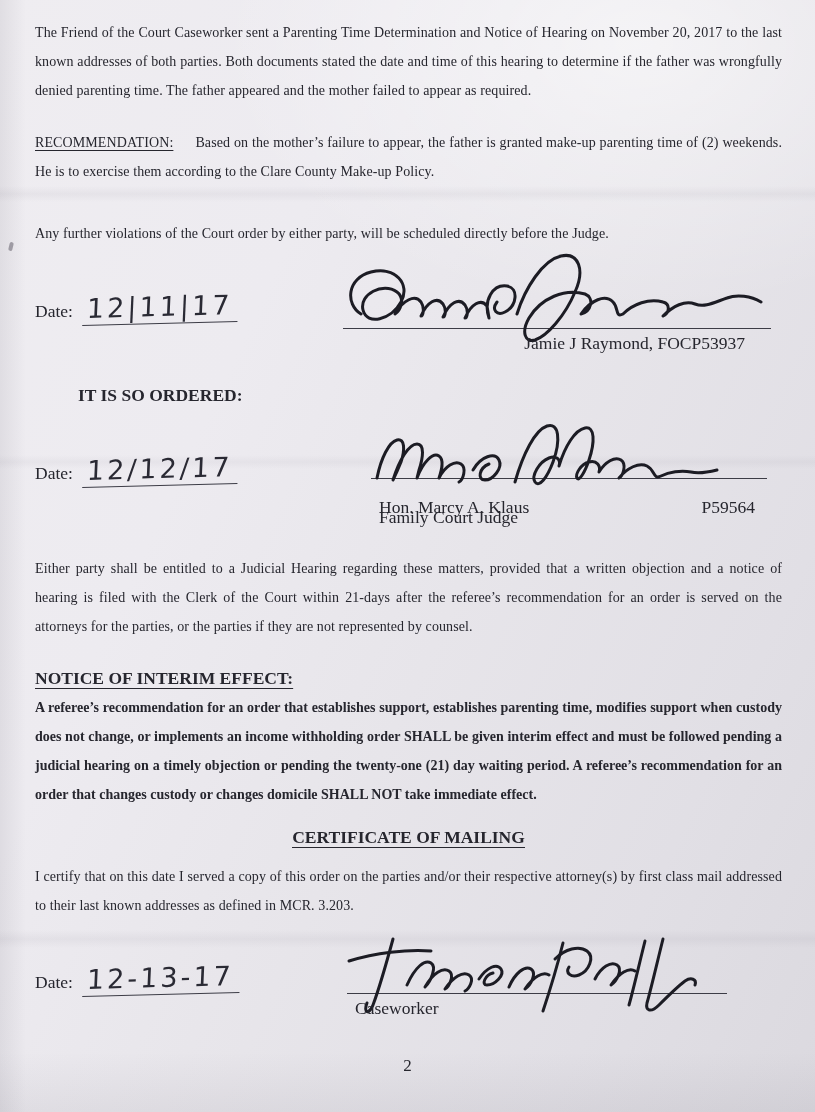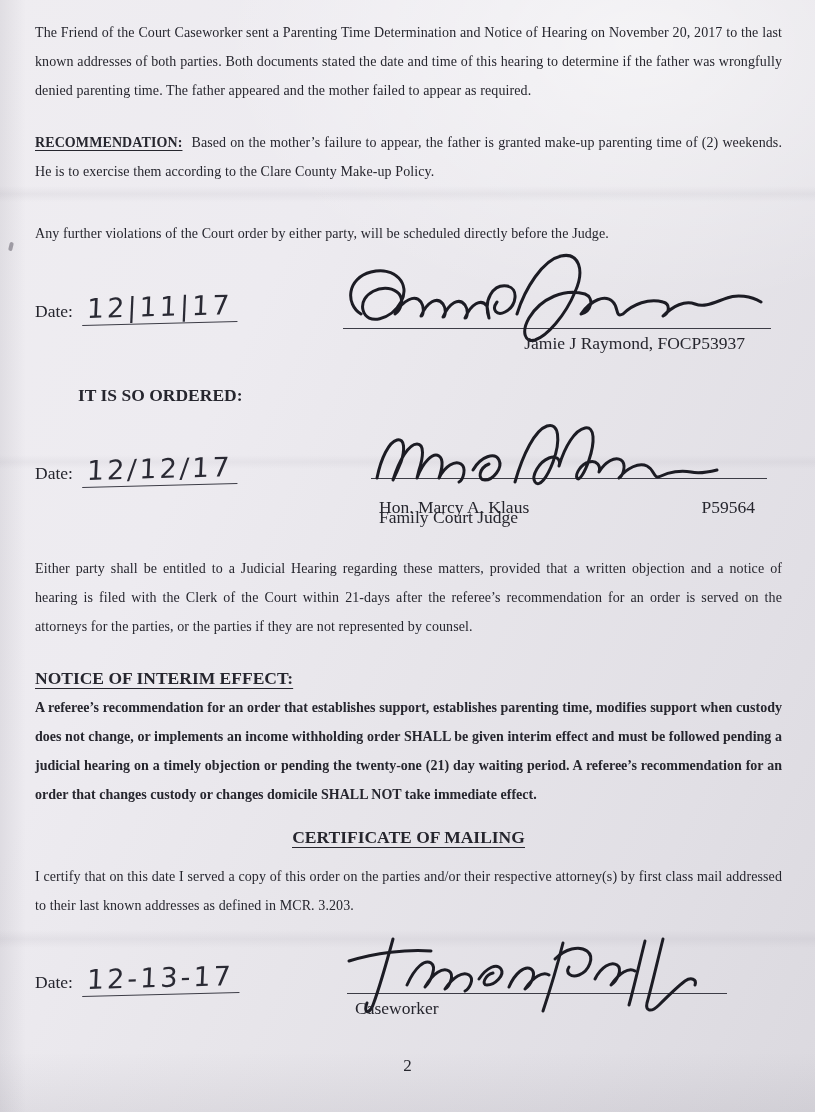--- a/index.html
+++ b/index.html
@@ -16,21 +16,21 @@
   .crease.c1{top:186px;height:16px;background:linear-gradient(to bottom,rgba(255,255,255,0),rgba(110,105,122,0.07),rgba(255,255,255,0));}
   .crease.c2{top:455px;height:14px;background:linear-gradient(to bottom,rgba(255,255,255,0),rgba(110,105,122,0.06),rgba(255,255,255,0));}
   .crease.c3{top:930px;height:18px;background:linear-gradient(to bottom,rgba(255,255,255,0),rgba(110,105,122,0.07),rgba(255,255,255,0));}
   .edge-shade{position:absolute;left:0;top:0;bottom:0;width:26px;background:linear-gradient(to right,rgba(90,86,100,0.10),rgba(90,86,100,0));pointer-events:none;}
   .bottom-shade{position:absolute;left:0;right:0;bottom:0;height:60px;background:linear-gradient(to bottom,rgba(90,86,100,0),rgba(90,86,100,0.08));pointer-events:none;}
   .speck{position:absolute;left:9px;top:242px;width:4px;height:9px;border-radius:2px;background:rgba(70,66,80,0.45);transform:rotate(14deg);}
 
   .block{position:absolute;left:35px;width:747px;}
   p.body{margin:0;font-size:14px;line-height:29px;text-align:justify;letter-spacing:0.1px;}
   p.body.bold{font-weight:700;letter-spacing:0;}
-  .inline-head{font-weight:700;text-decoration:underline;text-underline-offset:3px;margin-right:9px;}
+  .inline-head{font-weight:400;text-decoration:underline;text-underline-offset:3px;margin-right:22px;}
   .heading{font-weight:700;font-size:17.5px;text-decoration:underline;text-underline-offset:4px;margin:0;}
   .heading.nounder{text-decoration:none;}
   .center-head{text-align:center;}
 
   .date-group{position:absolute;display:flex;align-items:flex-end;}
   .date-label{font-size:17.5px;line-height:22px;padding-bottom:2px;}
   .date-hand{display:inline-block;border-bottom:1.6px solid #3c3c46;min-width:140px;margin-left:10px;
     font-family:"DejaVu Sans", sans-serif;font-size:27px;line-height:30px;letter-spacing:3px;
     color:#2a2a34;transform:skewX(-4deg) rotate(-1.5deg);padding:0 6px 1px 4px;}
   .sig-area{position:absolute;}

